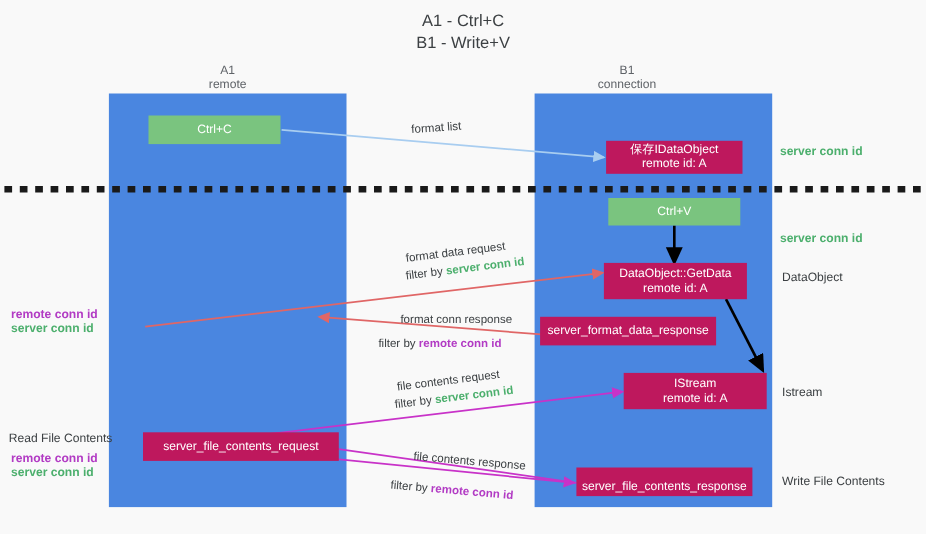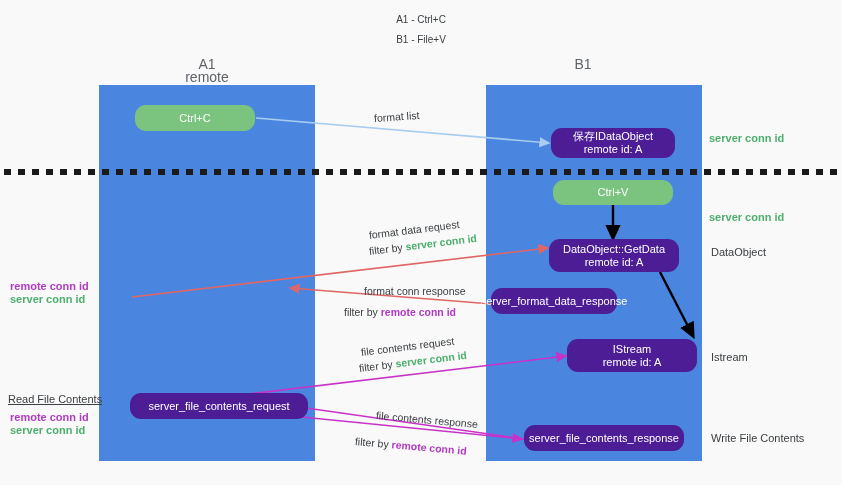--- a/index.html
+++ b/index.html
@@ -8,44 +8,44 @@
     background:#f9f9f9;
     font-family:"Liberation Sans","DejaVu Sans",sans-serif;
     overflow:hidden;
     position:relative;
   }
   #stage{position:absolute;left:0;top:0;width:842px;height:485px;}
 
   
   .title{
     position:absolute;left:0;top:10px;width:842px;
-    text-align:center;color:#3c4043;font-size:10px;line-height:20px;
+    text-align:center;color:#3c4043;font-size:15px;line-height:20px;
   }
 
   
   .lane-head{
     position:absolute;text-align:center;color:#5f6368;
-    font-size:14px;line-height:13px;
+    font-size:11px;line-height:13px;
   }
 
   
   .lane{
     position:absolute;background:#4a86e0;
   }
   #lane-a1{left:99px;top:85px;width:216px;height:376px;}
   #lane-b1{left:486px;top:85px;width:216px;height:376px;}
 
   
   .box{
     position:absolute;display:flex;align-items:center;justify-content:center;
     flex-direction:column;color:#ffffff;font-size:11px;line-height:13px;
-    text-align:center;box-sizing:border-box;padding:2px 0;border-radius:11px;
+    text-align:center;box-sizing:border-box;padding:2px 0;
   }
   .box.green{background:#7ac47f;}
-  .box.orange{background:#4c1d95;}
+  .box.orange{background:#be185d;}
 
   
   .side-label{position:absolute;font-size:11px;line-height:14px;}
   .sl-green{color:#4caf6d;font-weight:bold;}
   .sl-purple{color:#b23bc4;font-weight:bold;}
   .sl-dark{color:#3c4043;}
 
   
   .cap{
     position:absolute;font-size:10.5px;line-height:13px;color:#3c4043;
@@ -58,29 +58,30 @@
   #overlay{position:absolute;left:0;top:0;width:842px;height:485px;
            pointer-events:none;}
 </style>
 </head>
 <body>
 
 <div id="stage">
 
   <div class="title">
     <div>A1 - Ctrl+C</div>
-    <div>B1 - File+V</div>
+    <div>B1 - Write+V</div>
   </div>
 
   <div class="lane-head" style="left:99px;top:58px;width:216px;">
     <div>A1</div>
     <div>remote</div>
   </div>
-  <div class="lane-head" style="left:475px;top:58px;width:216px;">
+  <div class="lane-head" style="left:462px;top:58px;width:216px;">
     <div>B1</div>
+    <div>connection</div>
   </div>
 
   <div class="lane" id="lane-a1"></div>
   <div class="lane" id="lane-b1"></div>
 
   <svg id="overlay" viewBox="0 0 842 485" xmlns="http://www.w3.org/2000/svg">
     <defs>
       <marker id="ah-blue" markerWidth="7" markerHeight="7" refX="6" refY="3.2" orient="auto">
           <path d="M0,0 L7,3.2 L0,6.4 z" fill="#a8cdf0"></path>
         </marker>
@@ -125,47 +126,47 @@
   <div class="box green" style="left:553px;top:180px;width:120px;height:25px;align-items:center;">
     <div>Ctrl+V</div>
   </div>
 
   <div class="box orange" style="left:549px;top:239px;width:130px;height:33px;">
     <div>DataObject::GetData</div>
     <div>remote id: A</div>
   </div>
 
 
-  <div class="box orange" style="left:491px;top:288px;width:126px;height:26px;">
+  <div class="box orange" style="left:491px;top:288px;width:160px;height:26px;">
     <div>server_format_data_response</div>
   </div>
 
   <div class="box orange" style="left:567px;top:339px;width:130px;height:33px;">
     <div>IStream</div>
     <div>remote id: A</div>
   </div>
 
   <div class="box orange" style="left:130px;top:393px;width:178px;height:26px;">
     <div>server_file_contents_request</div>
   </div>
 
-  <div class="box orange" style="left:524px;top:425px;width:160px;height:26px;">
+  <div class="box orange" style="left:524px;top:425px;width:160px;height:26px;justify-content:flex-end;">
     <div>server_file_contents_response</div>
   </div>
 
   <div class="side-label sl-green" style="left:709px;top:131px;">server conn id</div>
   <div class="side-label sl-green" style="left:709px;top:210px;">server conn id</div>
   <div class="side-label sl-dark" style="left:711px;top:245px;">DataObject</div>
   <div class="side-label sl-dark" style="left:711px;top:350px;">Istream</div>
   <div class="side-label sl-dark" style="left:711px;top:431px;">Write File Contents</div>
 
   <div class="side-label sl-purple" style="left:10px;top:279px;">remote conn id</div>
   <div class="side-label sl-green" style="left:10px;top:292px;">server conn id</div>
 
-  <div class="side-label sl-dark" style="left:8px;top:392px;text-decoration:underline;">Read File Contents</div>
+  <div class="side-label sl-dark" style="left:8px;top:392px;">Read File Contents</div>
   <div class="side-label sl-purple" style="left:10px;top:410px;">remote conn id</div>
   <div class="side-label sl-green" style="left:10px;top:423px;">server conn id</div>
 
   <div class="cap" style="left:374px;top:112px;transform:rotate(-4deg);transform-origin:left center;">format list</div>
 
   <div class="cap" style="left:369px;top:229px;transform:rotate(-7deg);transform-origin:left center;">format data request</div>
   <div class="cap" style="left:369px;top:245px;transform:rotate(-7deg);transform-origin:left center;"><span>filter by </span><span class="g">server conn id</span></div>
 
   <div class="cap" style="left:364px;top:285px;">format conn response</div>
   <div class="cap" style="left:344px;top:306px;"><span>filter by </span><span class="p">remote conn id</span></div>

